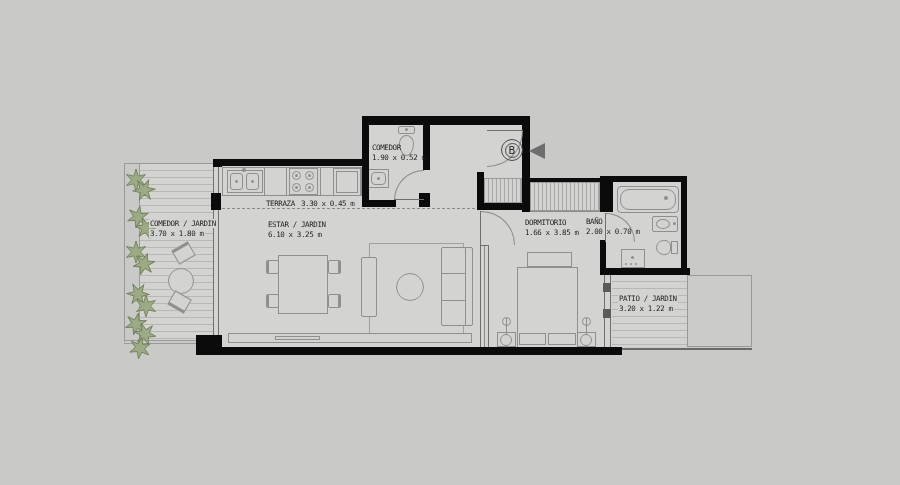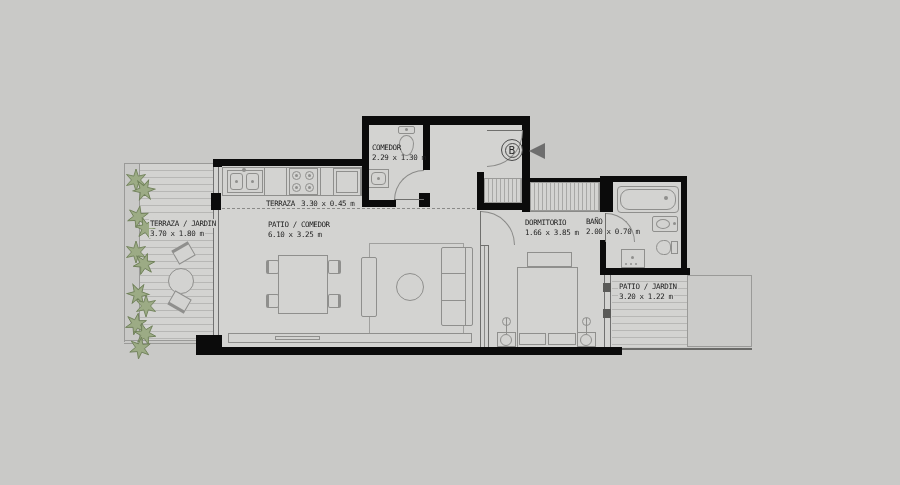--- a/index.html
+++ b/index.html
@@ -206,43 +206,43 @@
       <use href="#plantshape"></use>
     </svg>
   <svg class="plant" style="left:133px;top:322px;transform:rotate(42deg)">
       <use href="#plantshape"></use>
     </svg>
   <svg class="plant" style="left:128px;top:336px;transform:rotate(8deg)">
       <use href="#plantshape"></use>
     </svg>
 
   <div class="lbl" style="left:149px;top:219px">
-    <div><span>TERRAZA / JARDIN</span></div>
+    <div><span>COMEDOR / JARDIN</span></div>
     <div><span>3.70 x 1.80 m</span></div>
   </div>
   <div class="lbl" style="left:265px;top:199px">
     <span>TERRAZA </span><span>3.30 x 0.45 m</span>
   </div>
   <div class="lbl nobg" style="left:267px;top:220px">
-    <div><span>PATIO / COMEDOR</span></div>
+    <div><span>ESTAR / JARDIN</span></div>
     <div><span>6.10 x 3.25 m</span></div>
   </div>
   <div class="lbl nobg" style="left:371px;top:143px">
     <div><span>COMEDOR</span></div>
-    <div><span>2.29 x 1.30 m</span></div>
+    <div><span>1.90 x 0.52 m</span></div>
   </div>
   <div class="lbl nobg" style="left:524px;top:218px">
     <div><span>DORMITORIO</span></div>
     <div><span>1.66 x 3.85 m</span></div>
   </div>
   <div class="lbl nobg" style="left:585px;top:217px">
     <div><span>BAÑO</span></div>
     <div><span>2.00 x 0.70 m</span></div>
   </div>
-  <div class="lbl" style="left:618px;top:282px">
+  <div class="lbl" style="left:618px;top:294px">
     <div><span>PATIO / JARDIN</span></div>
     <div><span>3.20 x 1.22 m</span></div>
   </div>
 
   <div class="bmark">
     <div class="inner">B</div>
   </div>
   <div class="tri"></div>
 
 </div>

